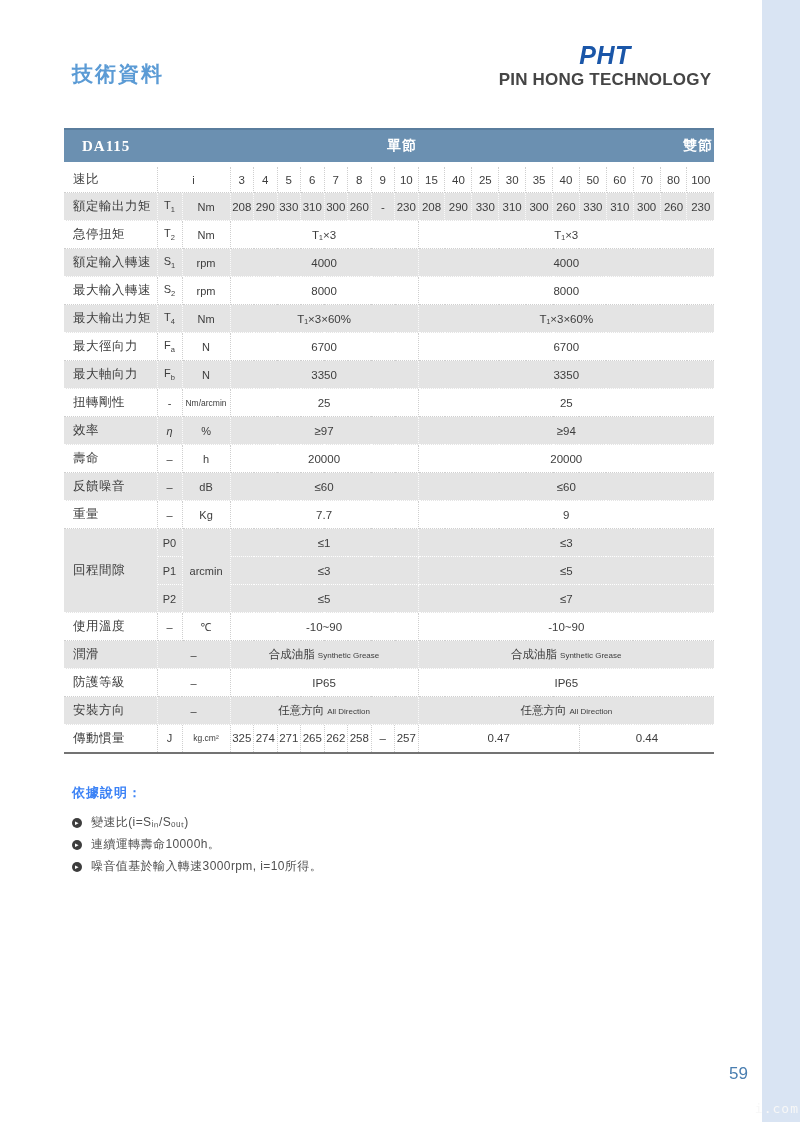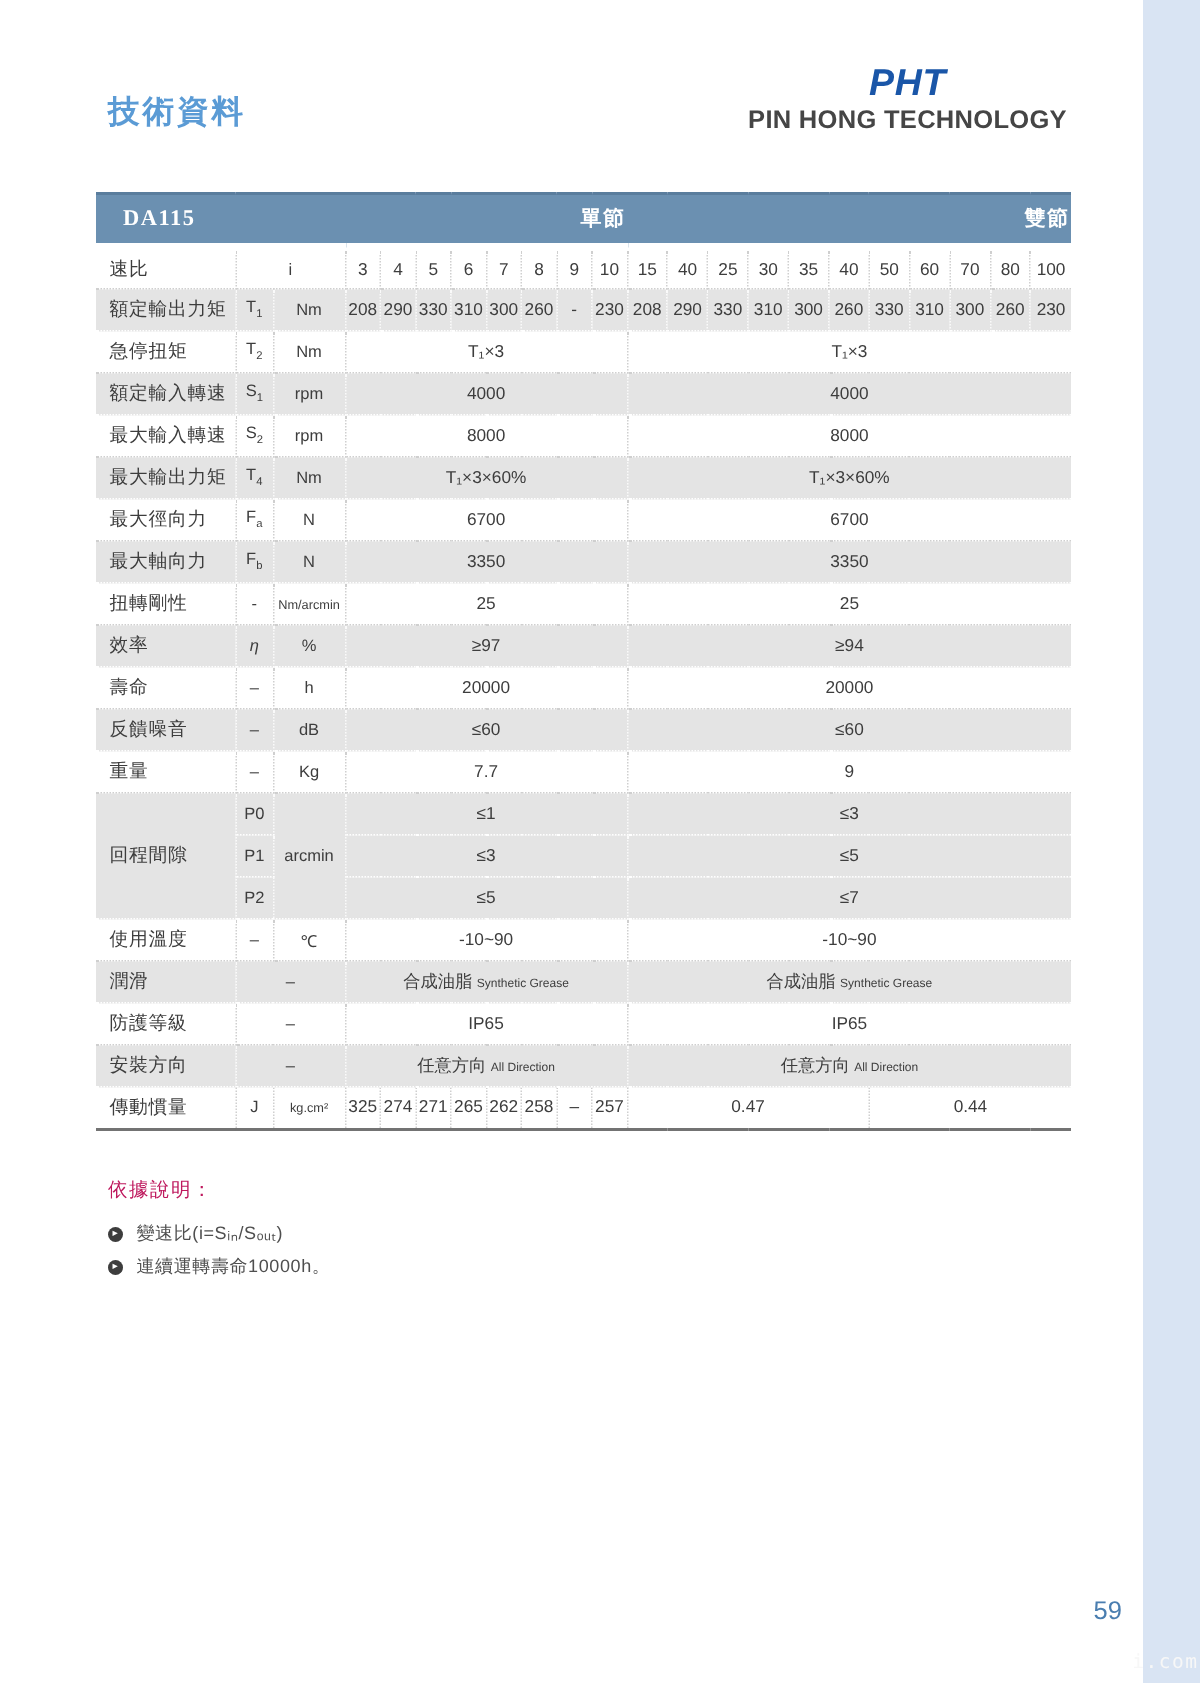--- a/index.html
+++ b/index.html
@@ -33,21 +33,21 @@
   td.lbl{text-align:left;padding-left:9px;font-size:12.5px;letter-spacing:.5px;white-space:nowrap;}
   td.sym{font-size:11px;}
   td.ital{font-style:italic;}
   td.unit{font-size:11px;}
   td.unit-sm{font-size:8.5px;}
   td sub{font-size:7.5px;}
   .sm{font-size:8px;margin-left:3px;}
 
   
   .notes{position:absolute;left:72px;top:784px;width:620px;}
-  .notes-heading{font-size:13px;font-weight:400;color:#be185d;letter-spacing:1px;margin:0 0 14px 0;}
+  .notes-heading{font-size:13px;font-weight:700;color:#3b82f6;letter-spacing:1px;margin:0 0 14px 0;}
   .notes-list{list-style:none;margin:0;padding:0;}
   .notes-list li{display:flex;align-items:center;margin-bottom:9px;font-size:12px;color:#4f4f4f;letter-spacing:.4px;line-height:13px;}
   .bullet{display:inline-block;flex:none;width:10px;height:10px;border-radius:50%;background:#3d3d3d;margin-right:9px;position:relative;}
   .bullet::after{content:"▸";position:absolute;left:0;top:0;width:10px;height:10px;color:#fff;font-size:7px;line-height:10px;text-align:center;}
 
   
   .page-number{position:absolute;left:698px;top:1064px;width:50px;text-align:right;font-size:17px;color:#4a7eb0;}
   .watermark{position:absolute;right:0;bottom:6px;font-family:"DejaVu Sans Mono",monospace;font-size:13px;color:#f7f7f7;letter-spacing:1px;padding-right:1px;}
 </style>
 </head>
@@ -286,19 +286,23 @@
     <p class="notes-heading">依據說明：</p>
     <ul class="notes-list">
       <li>
         <span class="bullet"></span>
         <span>變速比(i=Sᵢₙ/Sₒᵤₜ)</span>
       </li>
       <li>
         <span class="bullet"></span>
         <span>連續運轉壽命10000h。</span>
       </li>
+      <li>
+        <span class="bullet"></span>
+        <span>噪音值基於輸入轉速3000rpm, i=10所得。</span>
+      </li>
     </ul>
   </div>
 
   <div class="page-number">59</div>
   <div class="watermark">i.com</div>
 
 </div>
 
 </body></html>

